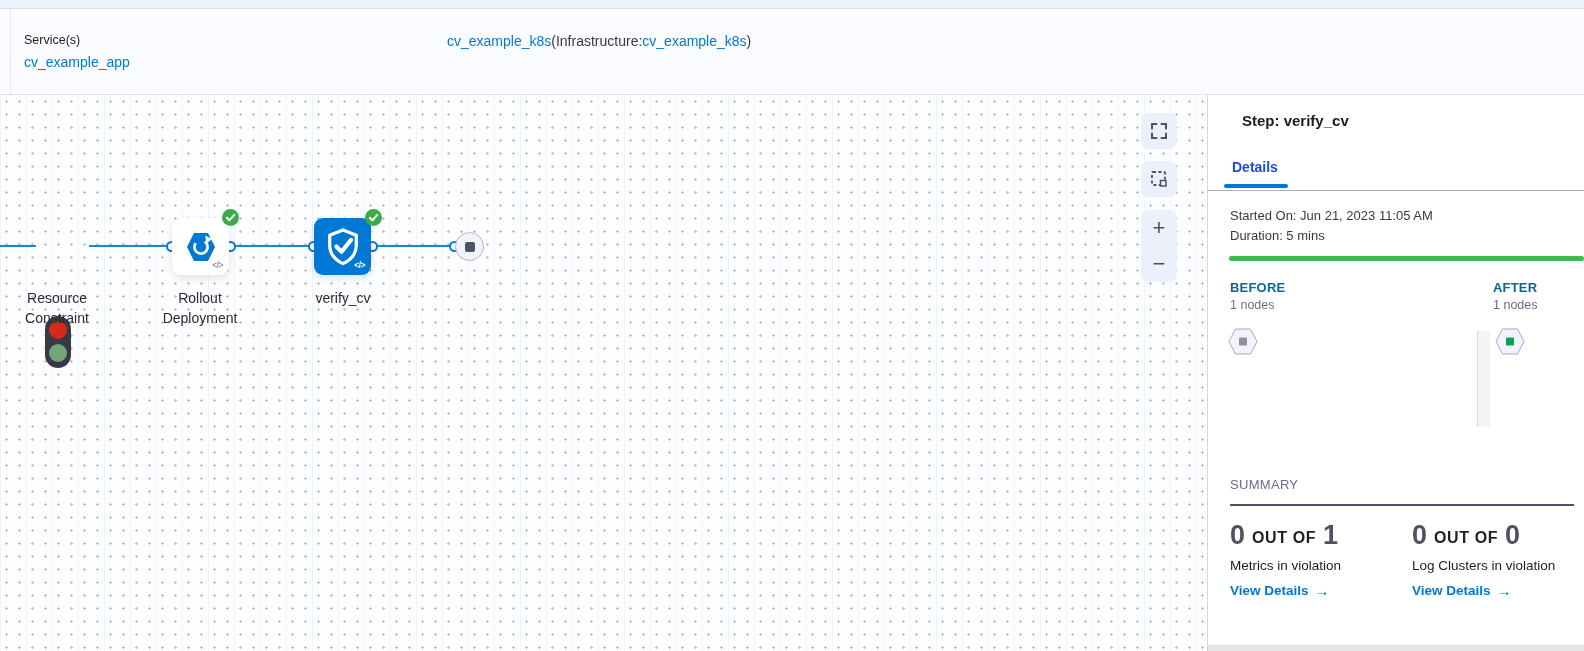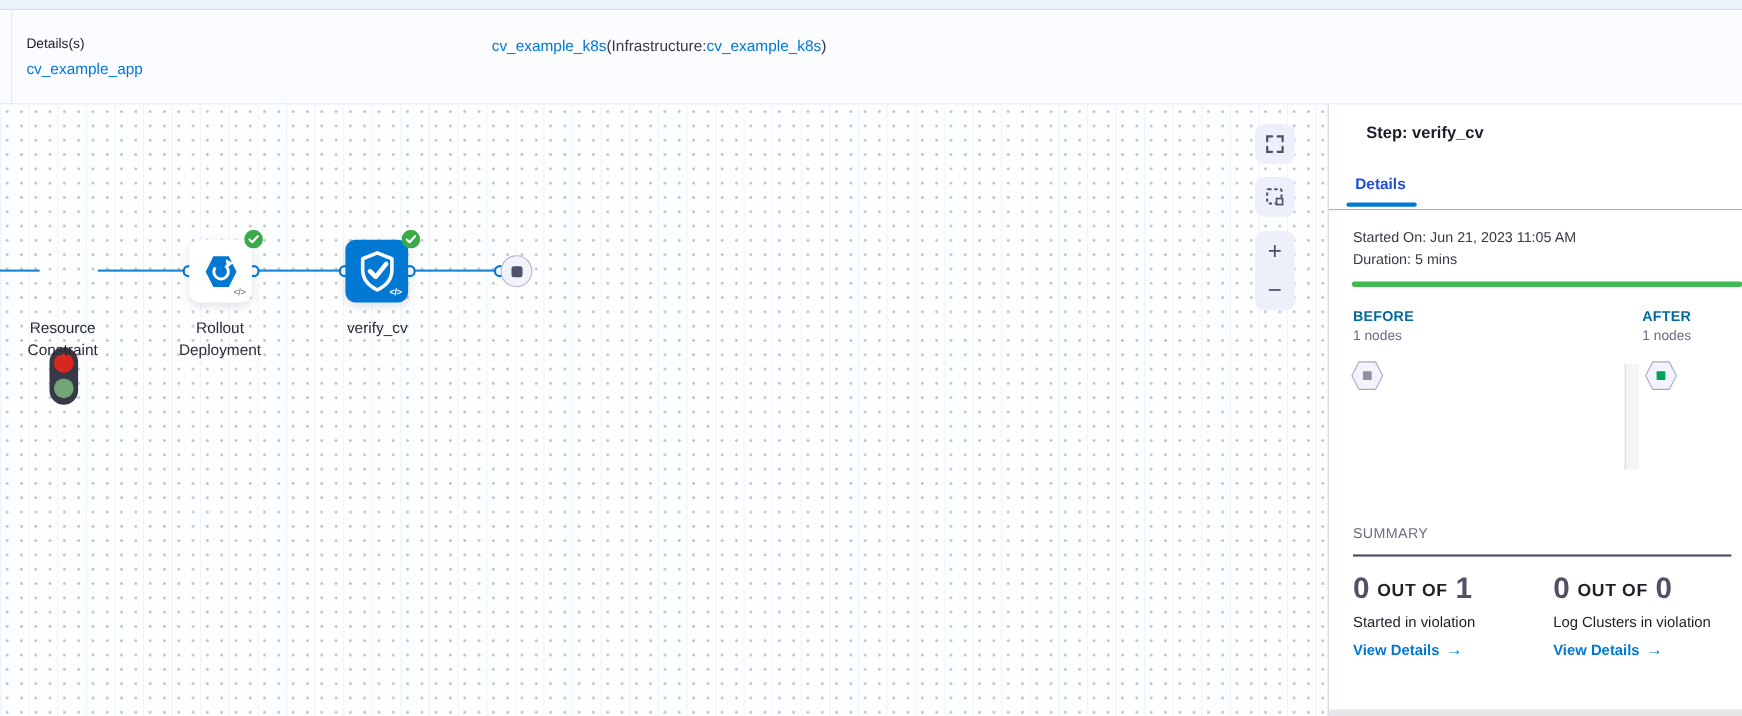--- a/index.html
+++ b/index.html
@@ -84,21 +84,21 @@
 </head>
 <body>
 
 <div class="app">
 
   <div class="topstrip"></div>
 
   <div class="header">
     <div class="vline"></div>
     <div class="hcol svc">
-      <div class="hlabel">Details(s)</div>
+      <div class="hlabel">Service(s)</div>
       <div class="hvalue"><span class="link">cv_example_app</span></div>
     </div>
     <div class="hcol env">
       <div class="hvalue">
         <span class="link">cv_example_k8s</span><span class="hplain">(Infrastructure:</span><span class="link">cv_example_k8s</span><span class="hplain">)</span>
       </div>
     </div>
   </div>
 
   <div class="main">
@@ -204,21 +204,21 @@
       <div class="sum-label">SUMMARY</div>
       <div class="sum-line"></div>
 
       <div class="sum-row">
         <div class="sum-col1">
           <div class="numline">
             <span class="bignum">0</span>
             <span class="outof">OUT OF</span>
             <span class="bignum">1</span>
           </div>
-          <div class="caption">Started in violation</div>
+          <div class="caption">Metrics in violation</div>
           <div class="vdlink">
             <span>View Details</span>
             <span class="vdarrow">→</span>
           </div>
         </div>
         <div>
           <div class="numline">
             <span class="bignum">0</span>
             <span class="outof">OUT OF</span>
             <span class="bignum">0</span>

